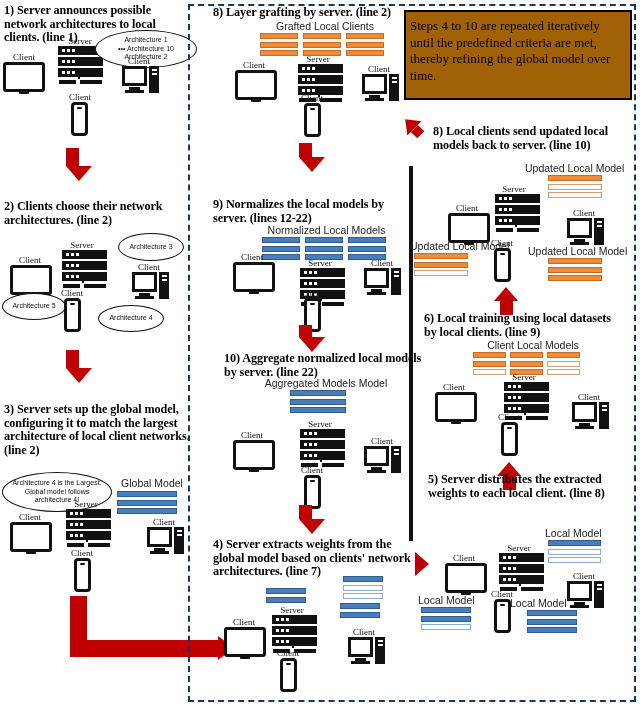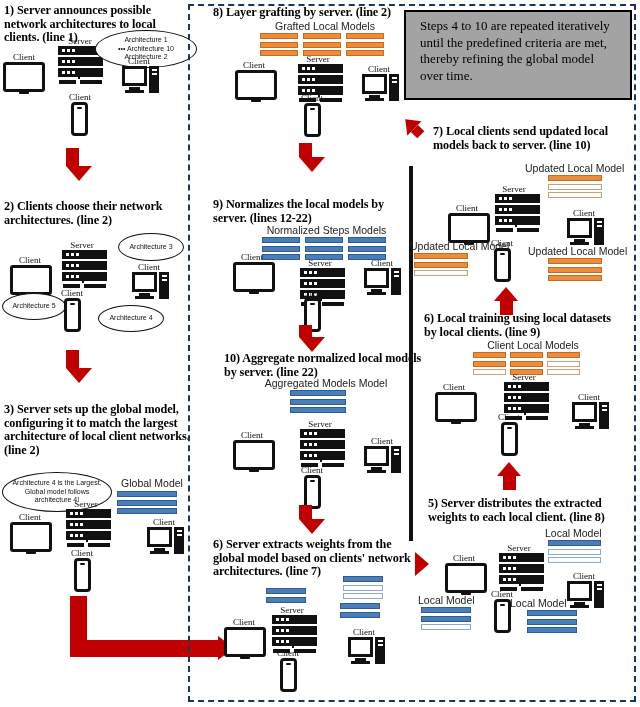--- a/index.html
+++ b/index.html
@@ -47,22 +47,22 @@
   .ellipse{border:1.4px solid #111;border-radius:50%;background:#fff;
      display:flex;align-items:center;justify-content:center;text-align:center;}
   .ell-txt{font-family:"Liberation Sans", sans-serif;font-size:7px;line-height:1.25;color:#111;}
 
   
   .ar-down{width:0;height:0;border-left:13px solid transparent;border-right:13px solid transparent;border-top:15px solid #c00000;}
   .ar-stem-v{background:#c00000;width:13px;}
   .ar-right{width:0;height:0;border-top:12px solid transparent;border-bottom:12px solid transparent;border-left:14px solid #c00000;}
   .ar-up{width:0;height:0;border-left:12px solid transparent;border-right:12px solid transparent;border-bottom:14px solid #c00000;}
   .vline{background:#111;width:4px;}
-  .textbox{border:2.2px solid #000;background:#a3a3a3;box-sizing:border-box;
-     font-family:"Liberation Serif", serif;font-size:13px;line-height:1.28;padding:6px 14px;}
+  .textbox{border:2.2px solid #000;background:#a16207;box-sizing:border-box;
+     font-family:"Liberation Serif", serif;font-size:13px;line-height:1.28;padding:6px 4px;}
 </style>
 </head>
 <body>
 
 <div class="abs step-title" style="left:4px;top:4px;width:190px;">1) Server announces possible network architectures to local clients. (line 1)</div>
 
 <div class="abs lbl" style="left:56px;top:36px;width:48px;">Server</div>
 <div class="abs" style="left:58px;top:46px;">
   <div class="server">
       <div class="bay b1">
@@ -223,21 +223,21 @@
   </div>
 
 <div class="abs" style="left:70px;top:596px;width:17px;height:52px;background:#c00000;"></div>
 <div class="abs" style="left:70px;top:640px;width:150px;height:17px;background:#c00000;"></div>
 <div class="abs" style="left:218px;top:636px;width:0;height:0;border-top:12.5px solid transparent;border-bottom:12.5px solid transparent;border-left:16px solid #c00000;"></div>
 
 <div class="abs dashed-box" style="left:188px;top:4px;width:448px;height:698px;"></div>
 
 <div class="abs step-title" style="left:213px;top:6px;width:215px;">8) Layer grafting by server. (line 2)</div>
 
-<div class="abs lbl-sans" style="left:250px;top:20px;width:150px;">Grafted Local Models</div>
+<div class="abs lbl-sans" style="left:250px;top:20px;width:150px;">Grafted Local Clients</div>
 
 <div class="abs stack" style="left:260px;top:33px;width:38px;">
   <div class="bar orange"></div>
   <div class="bar orange"></div>
   <div class="bar orange"></div>
 </div>
 <div class="abs stack" style="left:303px;top:33px;width:38px;">
   <div class="bar orange"></div>
   <div class="bar orange"></div>
   <div class="bar orange"></div>
@@ -286,21 +286,21 @@
     <div class="phone"></div>
   </div>
 
 <div class="abs" style="left:299px;top:143px;">
   <div class="ar-stem-v" style="height:14px;"></div>
     <div class="ar-down"></div>
 </div>
 
 <div class="abs step-title" style="left:213px;top:198px;width:200px;">9) Normalizes the local models by server. (lines 12-22)</div>
 
-<div class="abs lbl-sans" style="left:244px;top:224px;width:165px;">Normalized Steps Models</div>
+<div class="abs lbl-sans" style="left:244px;top:224px;width:165px;">Normalized Local Models</div>
 
 <div class="abs stack" style="left:262px;top:237px;width:38px;">
   <div class="bar blue"></div>
   <div class="bar blue"></div>
   <div class="bar blue"></div>
 </div>
 <div class="abs stack" style="left:305px;top:237px;width:38px;">
   <div class="bar blue"></div>
   <div class="bar blue"></div>
   <div class="bar blue"></div>
@@ -399,21 +399,21 @@
 <div class="abs lbl" style="left:288px;top:465px;width:48px;">Client</div>
 <div class="abs" style="left:304px;top:475px;">
     <div class="phone"></div>
   </div>
 
 <div class="abs" style="left:299px;top:505px;">
   <div class="ar-stem-v" style="height:14px;"></div>
     <div class="ar-down"></div>
 </div>
 
-<div class="abs step-title" style="left:213px;top:538px;width:204px;">6) Server extracts weights from the global model based on clients' network architectures. (line 7)</div>
+<div class="abs step-title" style="left:213px;top:538px;width:204px;">4) Server extracts weights from the global model based on clients' network architectures. (line 7)</div>
 
 <div class="abs stack" style="left:266px;top:588px;width:40px;">
   <div class="bar blue"></div>
   <div class="bar blue"></div>
 </div>
 <div class="abs stack" style="left:343px;top:576px;width:40px;">
   <div class="bar blue"></div>
   <div class="bar white"></div>
   <div class="bar white"></div>
 </div>
@@ -464,21 +464,21 @@
 
 <div class="abs textbox" style="left:404px;top:10px;width:228px;height:90px;">Steps 4 to 10 are repeated iteratively until the predefined criteria are met, thereby refining the global model over time.</div>
 
 <div class="abs vline" style="left:409px;top:166px;height:375px;"></div>
 
 <div class="abs" style="left:403px;top:116px;transform:rotate(-45deg);">
   <div class="ar-up" style="border-left-width:10px;border-right-width:10px;border-bottom-width:13px;"></div>
   <div class="ar-stem-v" style="height:9px;width:10px;margin-left:5px;"></div>
 </div>
 
-<div class="abs step-title" style="left:433px;top:125px;width:200px;">7) Local clients send updated local models back to server. (line 10)</div>
+<div class="abs step-title" style="left:433px;top:125px;width:200px;">8) Local clients send updated local models back to server. (line 10)</div>
 
 <div class="abs lbl-sans" style="left:525px;top:162px;width:118px;text-align:left;">Updated Local Model</div>
 <div class="abs stack" style="left:548px;top:175px;width:54px;">
   <div class="bar orange"></div>
   <div class="bar whiteo"></div>
   <div class="bar whiteo"></div>
 </div>
 
 <div class="abs lbl" style="left:490px;top:184px;width:48px;">Server</div>
 <div class="abs" style="left:495px;top:194px;">
@@ -593,21 +593,21 @@
 <div class="abs lbl" style="left:485px;top:412px;width:48px;">Client</div>
 <div class="abs" style="left:501px;top:422px;">
     <div class="phone"></div>
   </div>
 
 <div class="abs" style="left:497px;top:462px;">
   <div class="ar-up"></div>
     <div class="ar-stem-v" style="height:14px;margin-left:5.5px;"></div>
 </div>
 
-<div class="abs step-title" style="left:428px;top:497px;width:200px;">5) Server distributes the extracted weights to each local client. (line 8)</div>
+<div class="abs step-title" style="left:428px;top:473px;width:200px;">5) Server distributes the extracted weights to each local client. (line 8)</div>
 
 <div class="abs lbl-sans" style="left:545px;top:527px;width:95px;text-align:left;">Local Model</div>
 <div class="abs stack" style="left:548px;top:540px;width:53px;">
   <div class="bar blue"></div>
   <div class="bar white"></div>
   <div class="bar white"></div>
 </div>
 
 <div class="abs lbl" style="left:495px;top:543px;width:48px;">Server</div>
 <div class="abs" style="left:499px;top:553px;">

